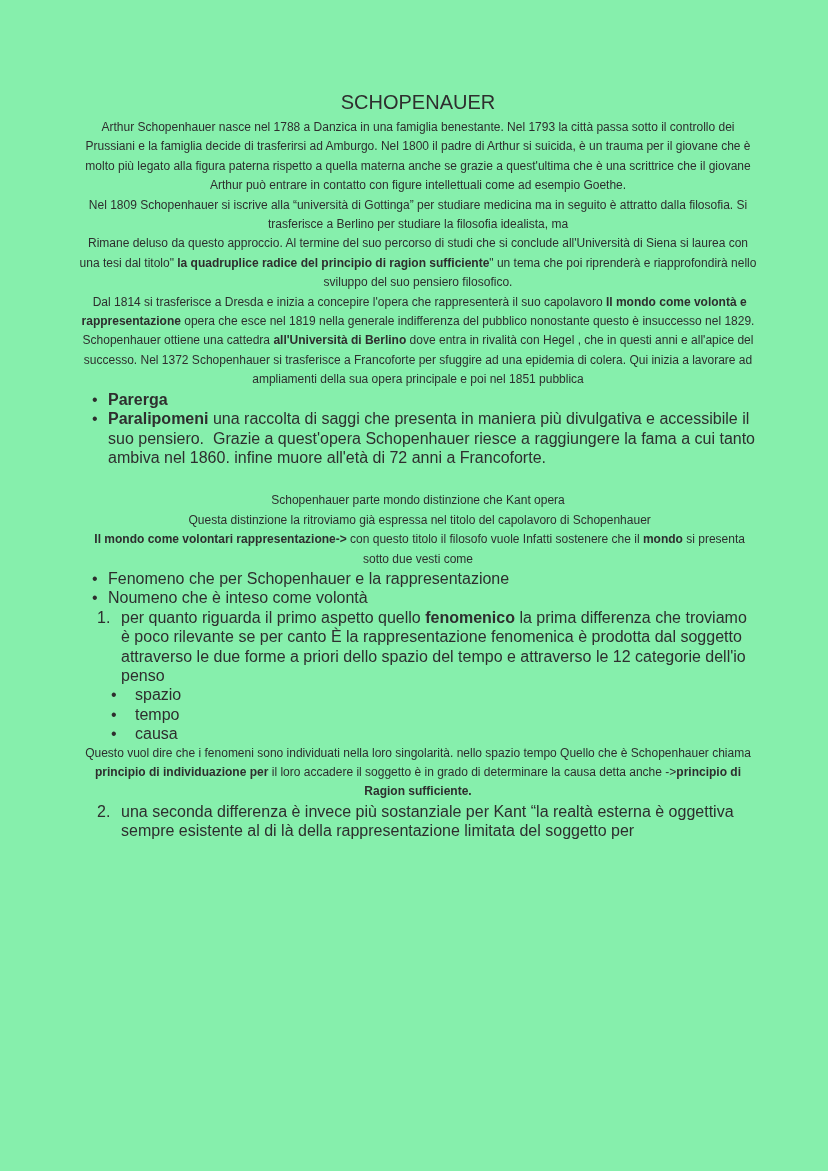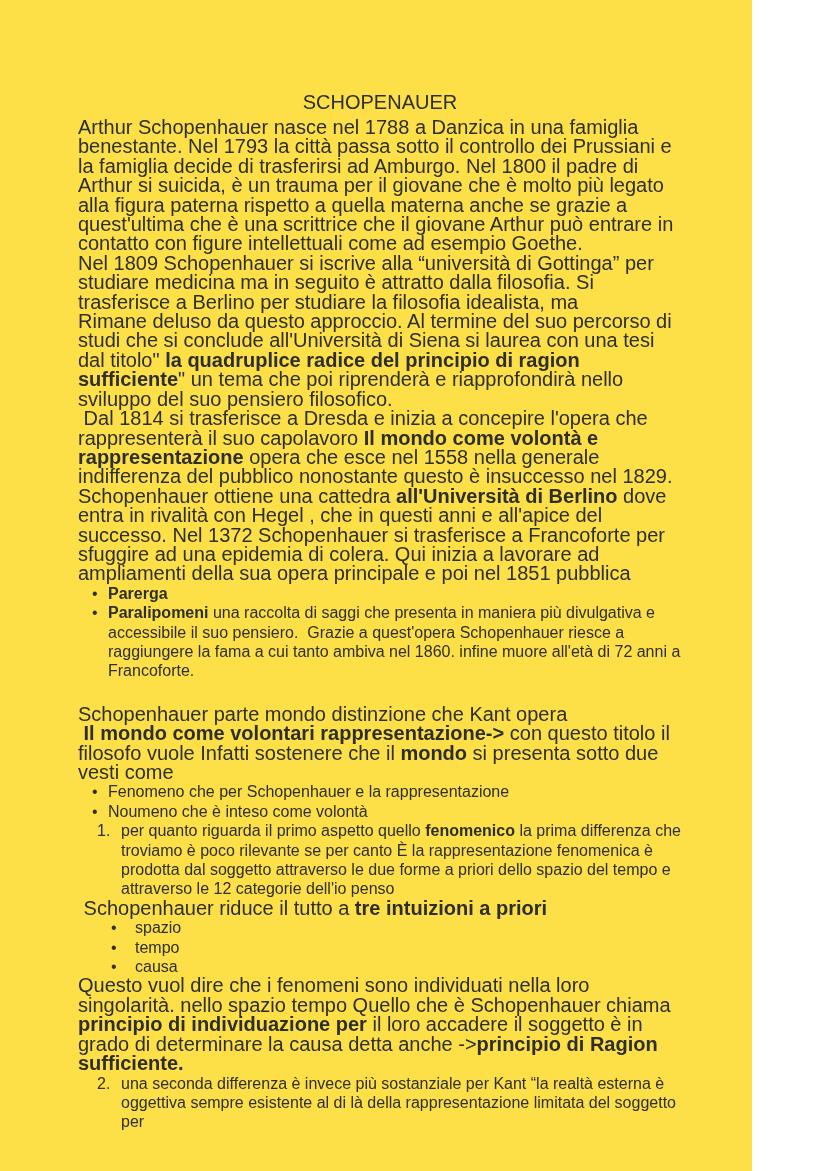--- a/index.html
+++ b/index.html
@@ -9,36 +9,37 @@
   }
   body {
     width: 828px;
     height: 1171px;
     overflow: hidden;
     font-family: "Liberation Sans", sans-serif;
     color: #2e2e2e;
   }
   .page {
     box-sizing: border-box;
-    width: 752px;
+    width: 828px;
     height: 1171px;
     padding: 90px 70px 0 78px;
-    background: #fde047;
+    background: #86efac;
   }
   .doc-title {
     text-align: center;
     font-size: 20px;
     line-height: 24px;
     margin-bottom: 4px;
     white-space: pre-wrap;
   }
   .para {
-    font-size: 20px;
+    font-size: 12px;
     line-height: 19.4px;
     white-space: pre-wrap;
+    text-align: center;
   }
   .spacer { height: 24px; }
   .list {
     font-size: 16px;
     line-height: 19.4px;
   }
   .li { display: flex; }
   .marker { flex: 0 0 auto; }
   .content { flex: 1 1 auto; white-space: pre-wrap; }
   .ul1 .li { padding-left: 14px; }
@@ -52,52 +53,52 @@
 </style>
 </head>
 <body>
 
 <div class="page">
   <div class="doc-title">SCHOPENAUER</div>
   <div class="doc-body">
       <div class="para"><span>Arthur Schopenhauer nasce nel 1788 a Danzica in una famiglia benestante. Nel 1793 la città passa sotto il controllo dei Prussiani e la famiglia decide di trasferirsi ad Amburgo. Nel 1800 il padre di Arthur si suicida, è un trauma per il giovane che è molto più legato alla figura paterna rispetto a quella materna anche se grazie a quest'ultima che è una scrittrice che il giovane Arthur può entrare in contatto con figure intellettuali come ad esempio Goethe.</span></div>
       <div class="para"><span>Nel 1809 Schopenhauer si iscrive alla “università di Gottinga” per studiare medicina ma in seguito è attratto dalla filosofia. Si trasferisce a Berlino per studiare la filosofia idealista, ma</span></div>
       <div class="para"><span>Rimane deluso da questo approccio. Al termine del suo percorso di studi che si conclude all'Università di Siena si laurea con una tesi dal titolo" </span><span class="b">la quadruplice radice del principio di ragion sufficiente</span><span>" un tema che poi riprenderà e riapprofondirà nello sviluppo del suo pensiero filosofico.</span></div>
-      <div class="para"><span> Dal 1814 si trasferisce a Dresda e inizia a concepire l'opera che rappresenterà il suo capolavoro </span><span class="b">Il mondo come volontà e rappresentazione</span><span> opera che esce nel 1558 nella generale indifferenza del pubblico nonostante questo è insuccesso nel 1829.</span></div>
+      <div class="para"><span> Dal 1814 si trasferisce a Dresda e inizia a concepire l'opera che rappresenterà il suo capolavoro </span><span class="b">Il mondo come volontà e rappresentazione</span><span> opera che esce nel 1819 nella generale indifferenza del pubblico nonostante questo è insuccesso nel 1829.</span></div>
       <div class="para"><span>Schopenhauer ottiene una cattedra </span><span class="b">all'Università di Berlino</span><span> dove entra in rivalità con Hegel , che in questi anni e all'apice del successo. Nel 1372 Schopenhauer si trasferisce a Francoforte per sfuggire ad una epidemia di colera. Qui inizia a lavorare ad ampliamenti della sua opera principale e poi nel 1851 pubblica</span></div>
       <div class="list ul1">
         <div class="li">
           <span class="marker">•</span>
           <span class="content"><span class="b">Parerga</span></span>
         </div>
         <div class="li">
           <span class="marker">•</span>
           <span class="content"><span class="b">Paralipomeni</span><span> una raccolta di saggi che presenta in maniera più divulgativa e accessibile il suo pensiero.  Grazie a quest'opera Schopenhauer riesce a raggiungere la fama a cui tanto ambiva nel 1860. infine muore all'età di 72 anni a Francoforte.</span></span>
         </div>
       </div>
       <div class="spacer"></div>
       <div class="para"><span>Schopenhauer parte mondo distinzione che </span><span class="u">Kant</span><span> opera</span></div>
+      <div class="para"><span> Questa distinzione la ritroviamo già espressa nel titolo del capolavoro di Schopenhauer</span></div>
       <div class="para"><span> </span><span class="b">Il mondo come volontari rappresentazione-&gt;</span><span> con questo titolo il filosofo vuole Infatti sostenere che il </span><span class="b">mondo</span><span> si presenta sotto due vesti come</span></div>
       <div class="list ul1">
         <div class="li">
           <span class="marker">•</span>
           <span class="content"><span>Fenomeno che per Schopenhauer e la rappresentazione</span></span>
         </div>
         <div class="li">
           <span class="marker">•</span>
           <span class="content"><span>Noumeno che è inteso come volontà</span></span>
         </div>
       </div>
       <div class="list ol1">
         <div class="li">
           <span class="marker">1.</span>
           <span class="content"><span>per quanto riguarda il primo aspetto quello </span><span class="b">fenomenico</span><span> la prima differenza che troviamo è poco rilevante se per canto È la rappresentazione fenomenica è prodotta dal soggetto attraverso le due forme a priori dello spazio del tempo e attraverso le 12 categorie dell'io penso</span></span>
         </div>
       </div>
-      <div class="para"><span> Schopenhauer riduce il tutto a </span><span class="b">tre intuizioni a priori</span></div>
       <div class="list ul2">
         <div class="li">
           <span class="marker">•</span>
           <span class="content"><span>spazio</span></span>
         </div>
         <div class="li">
           <span class="marker">•</span>
           <span class="content"><span>tempo</span></span>
         </div>
         <div class="li">

